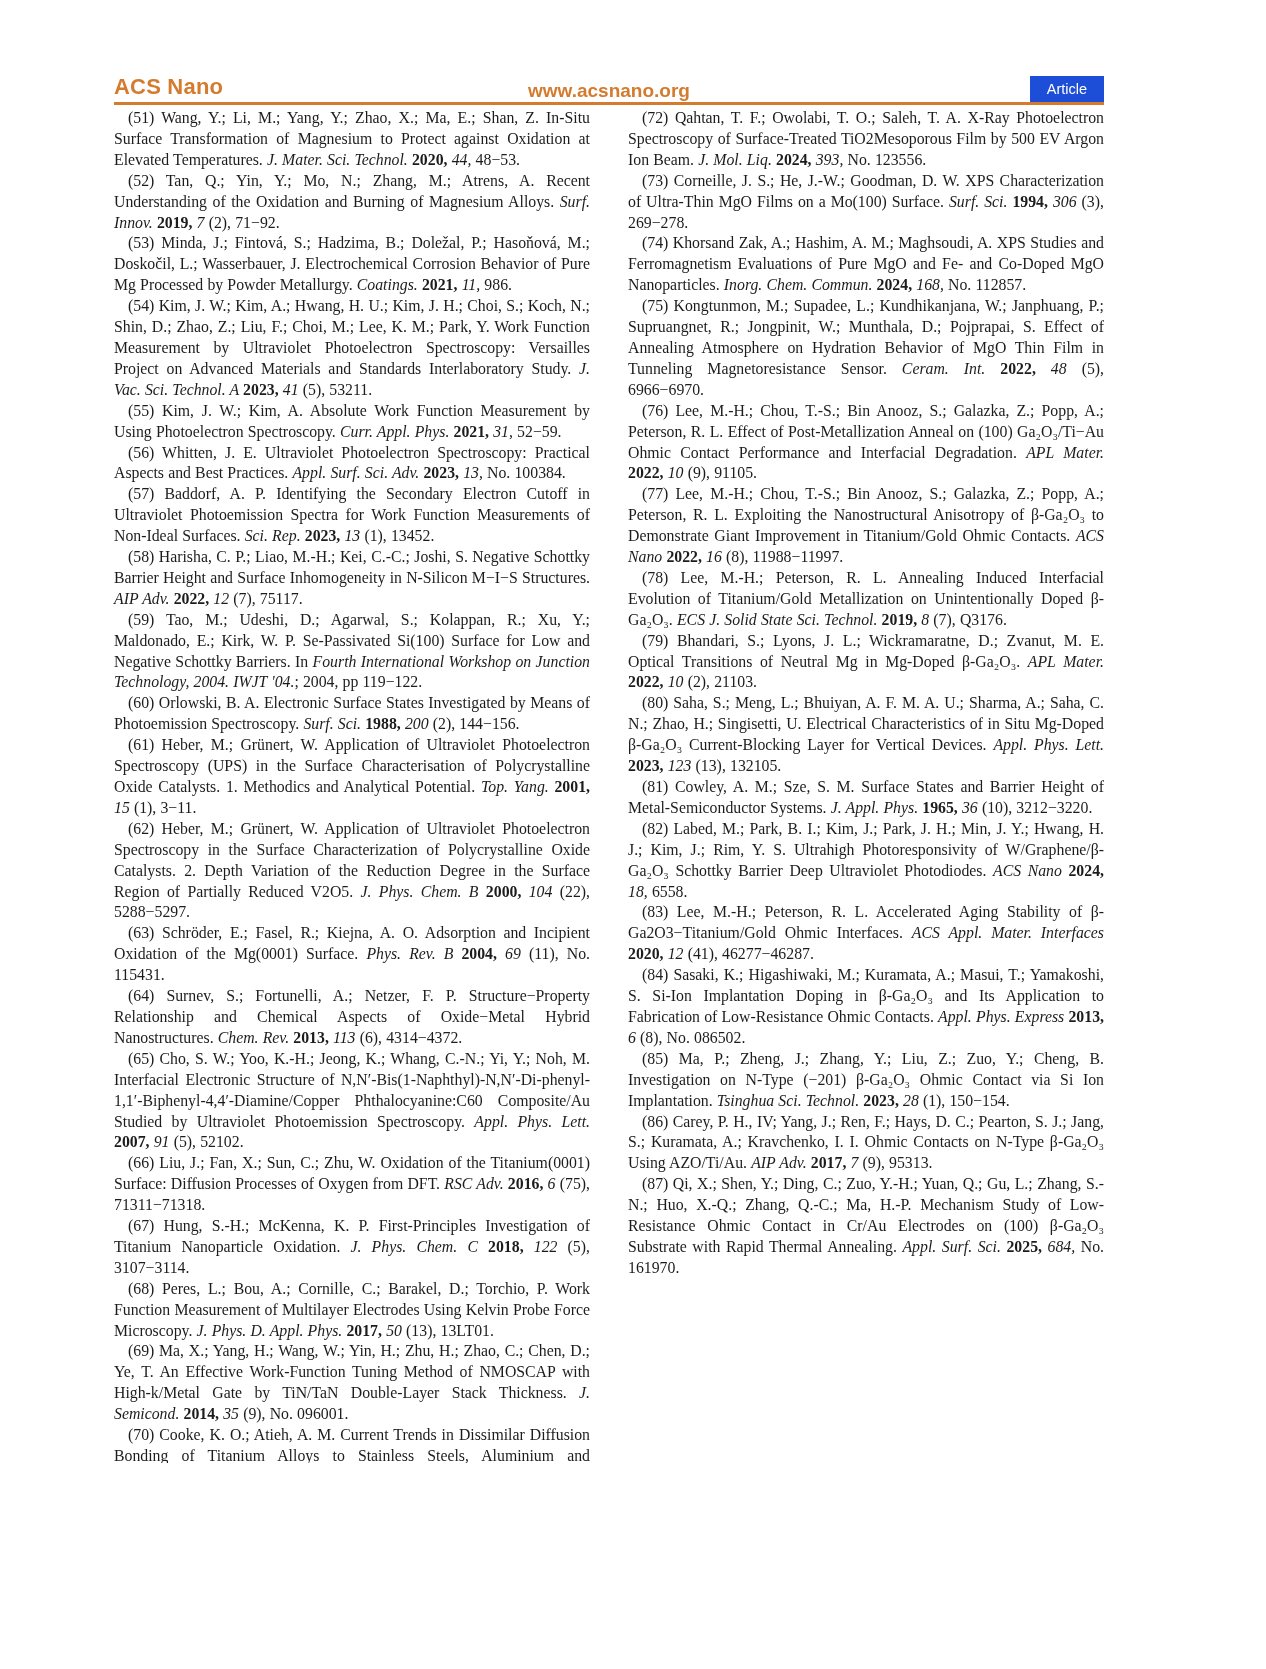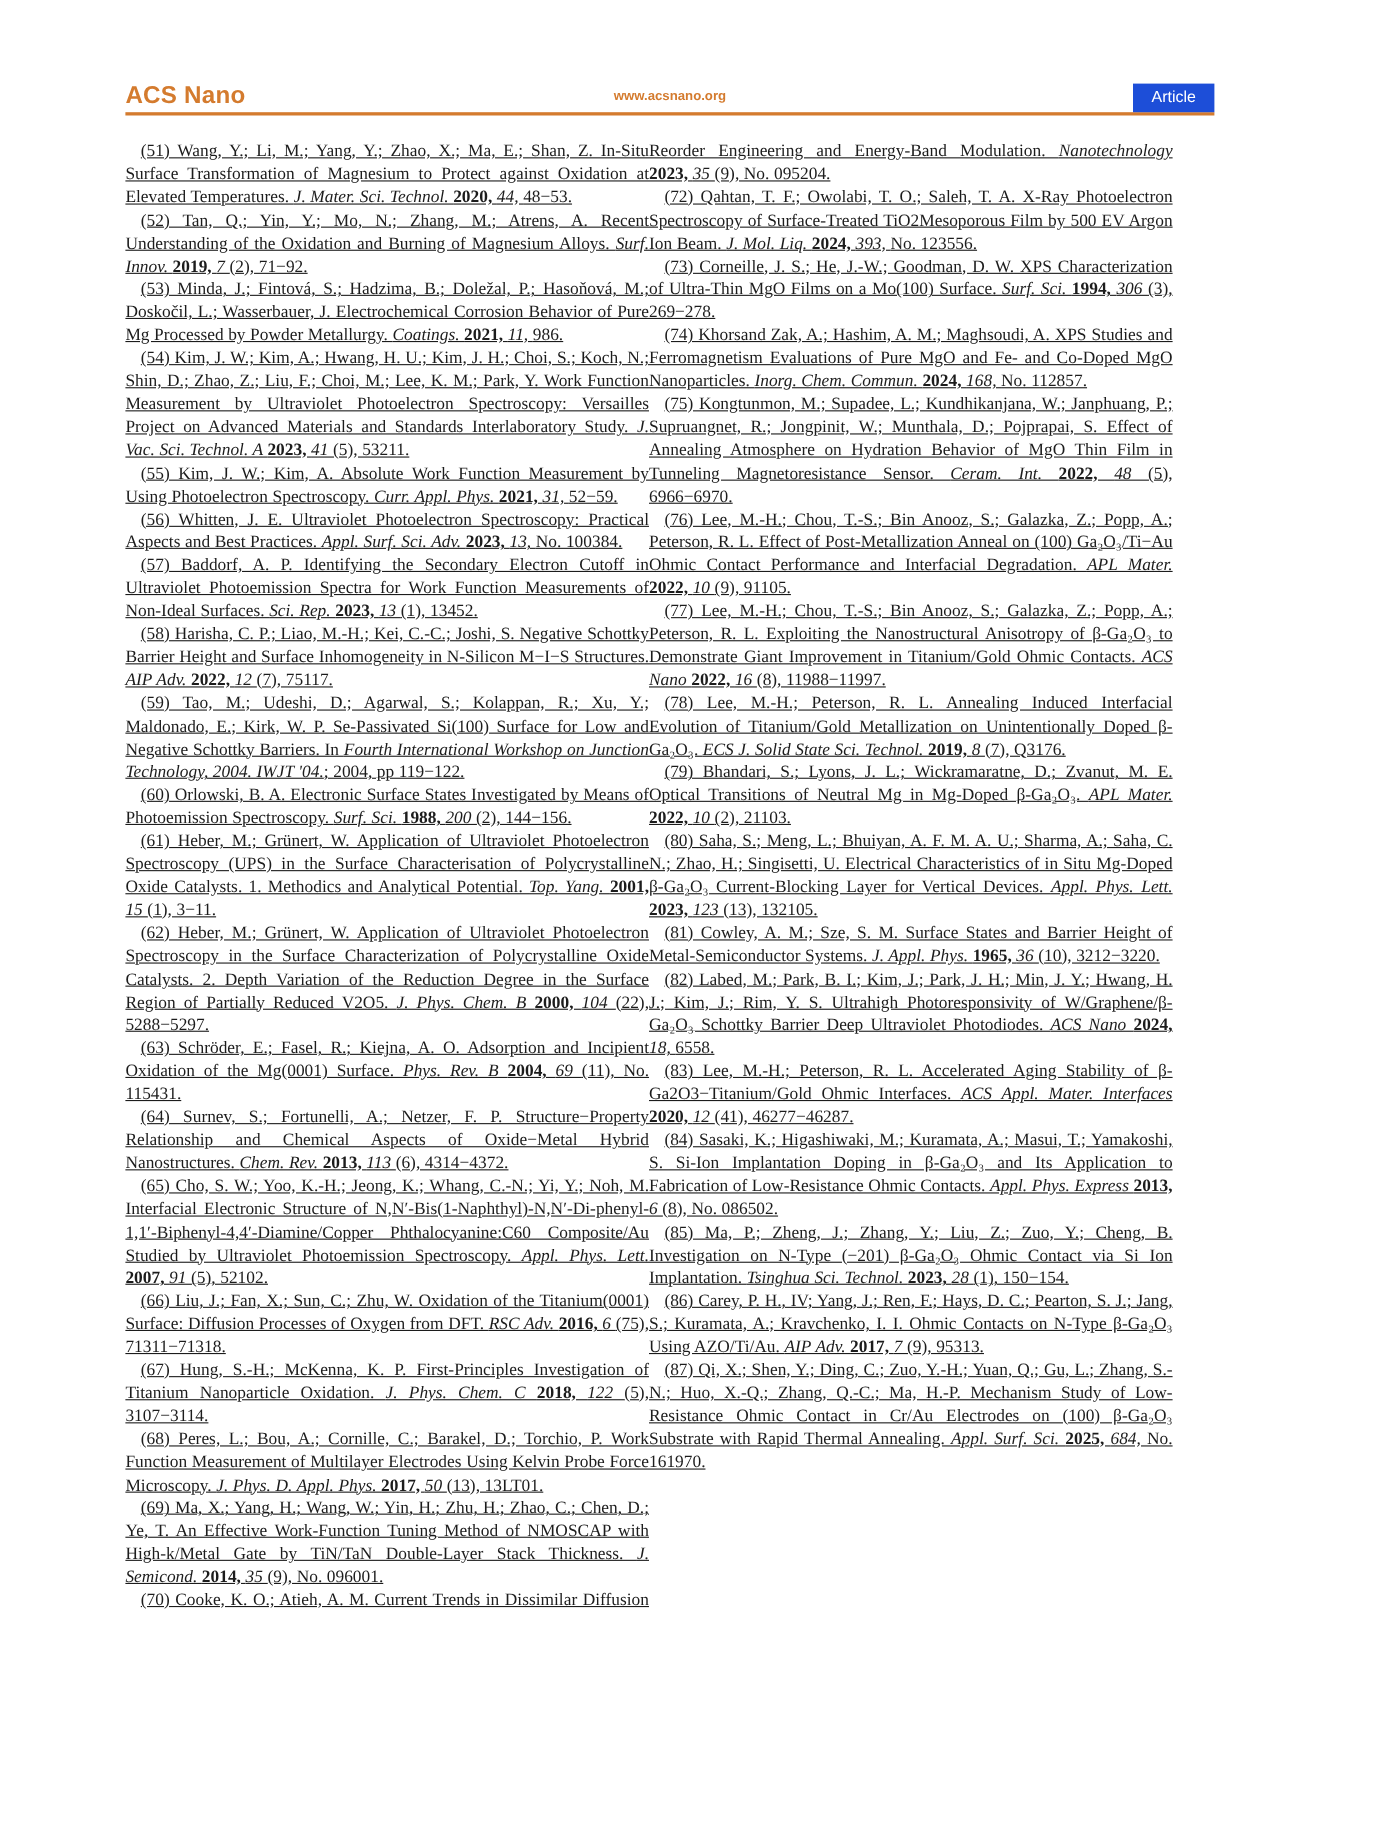--- a/index.html
+++ b/index.html
@@ -10,37 +10,37 @@
     margin-left:14px;
   }
   
   .hdr-brand {
     position:absolute; left:100px; top:74px; font-size:22px; font-weight:bold;
     color:#d47b2e; font-family:"Liberation Sans","DejaVu Sans",sans-serif;
     letter-spacing:0.2px;
   }
   .hdr-site {
     position:absolute; left:100px; top:80px; width:990px; text-align:center;
-    font-size:12px; font-weight:bold; color:#d47b2e;
+    font-size:19px; font-weight:bold; color:#d47b2e;
     font-family:"Liberation Sans","DejaVu Sans",sans-serif;
   }
   .hdr-rule {
     position:absolute; left:100px; top:102px; width:990px; height:3px;
     background:#d47b2e;
   }
   .hdr-badge {
     position:absolute; left:1016px; top:76px; width:74px; height:26px;
     background:#1d4ed8; color:#ffffff; font-size:14.5px;
     font-family:"Liberation Sans","DejaVu Sans",sans-serif;
     display:flex; align-items:center; justify-content:center;
   }
   
   .cols {
-    position:absolute; left:100px; top:128px; width:990px;
-    display:flex; text-decoration:underline;
+    position:absolute; left:100px; top:108px; width:990px;
+    display:flex; gap:38px;
   }
   .col { width:476px; }
   .ref {
     margin:0; font-size:15.8px; line-height:20.9px; text-align:justify;
     text-indent:14px; word-spacing:0.2px;
   }
   .ref.cont { text-indent:0; }
   .it { font-style:italic; }
   .bd { font-weight:bold; }
   
@@ -83,21 +83,20 @@
         <p class="ref"><span>(63) Schröder, E.; Fasel, R.; Kiejna, A. O. Adsorption and Incipient Oxidation of the Mg(0001) Surface. </span><span class="it">Phys. Rev. B </span><span class="bd">2004, </span><span class="it">69 </span><span>(11), No. 115431.</span></p>
         <p class="ref"><span>(64) Surnev, S.; Fortunelli, A.; Netzer, F. P. Structure−Property Relationship and Chemical Aspects of Oxide−Metal Hybrid Nanostructures. </span><span class="it">Chem. Rev. </span><span class="bd">2013, </span><span class="it">113 </span><span>(6), 4314−4372.</span></p>
         <p class="ref"><span>(65) Cho, S. W.; Yoo, K.-H.; Jeong, K.; Whang, C.-N.; Yi, Y.; Noh, M. Interfacial Electronic Structure of N,N′-Bis(1-Naphthyl)-N,N′-Di-phenyl-1,1′-Biphenyl-4,4′-Diamine/Copper Phthalocyanine:C60 Composite/Au Studied by Ultraviolet Photoemission Spectroscopy. </span><span class="it">Appl. Phys. Lett. </span><span class="bd">2007, </span><span class="it">91 </span><span>(5), 52102.</span></p>
         <p class="ref"><span>(66) Liu, J.; Fan, X.; Sun, C.; Zhu, W. Oxidation of the Titanium(0001) Surface: Diffusion Processes of Oxygen from DFT. </span><span class="it">RSC Adv. </span><span class="bd">2016, </span><span class="it">6 </span><span>(75), 71311−71318.</span></p>
         <p class="ref"><span>(67) Hung, S.-H.; McKenna, K. P. First-Principles Investigation of Titanium Nanoparticle Oxidation. </span><span class="it">J. Phys. Chem. C </span><span class="bd">2018, </span><span class="it">122 </span><span>(5), 3107−3114.</span></p>
         <p class="ref"><span>(68) Peres, L.; Bou, A.; Cornille, C.; Barakel, D.; Torchio, P. Work Function Measurement of Multilayer Electrodes Using Kelvin Probe Force Microscopy. </span><span class="it">J. Phys. D. Appl. Phys. </span><span class="bd">2017, </span><span class="it">50 </span><span>(13), 13LT01.</span></p>
         <p class="ref"><span>(69) Ma, X.; Yang, H.; Wang, W.; Yin, H.; Zhu, H.; Zhao, C.; Chen, D.; Ye, T. An Effective Work-Function Tuning Method of NMOSCAP with High-k/Metal Gate by TiN/TaN Double-Layer Stack Thickness. </span><span class="it">J. Semicond. </span><span class="bd">2014, </span><span class="it">35 </span><span>(9), No. 096001.</span></p>
         <p class="ref"><span>(70) Cooke, K. O.; Atieh, A. M. Current Trends in Dissimilar Diffusion Bonding of Titanium Alloys to Stainless Steels, Aluminium and Magnesium. </span><span class="it">J. Manuf. Mater. Process. </span><span class="bd">2020, </span><span class="it">4, </span><span>39.</span></p>
       </div>
     <div class="col">
-        <p class="ref cont"><span>Reorder Engineering and Energy-Band Modulation. </span><span class="it">Nanotechnology </span><span class="bd">2023, </span><span class="it">35 </span><span>(9), No. 095204.</span></p>
         <p class="ref"><span>(72) Qahtan, T. F.; Owolabi, T. O.; Saleh, T. A. X-Ray Photoelectron Spectroscopy of Surface-Treated TiO2Mesoporous Film by 500 EV Argon Ion Beam. </span><span class="it">J. Mol. Liq. </span><span class="bd">2024, </span><span class="it">393, </span><span>No. 123556.</span></p>
         <p class="ref"><span>(73) Corneille, J. S.; He, J.-W.; Goodman, D. W. XPS Characterization of Ultra-Thin MgO Films on a Mo(100) Surface. </span><span class="it">Surf. Sci. </span><span class="bd">1994, </span><span class="it">306 </span><span>(3), 269−278.</span></p>
         <p class="ref"><span>(74) Khorsand Zak, A.; Hashim, A. M.; Maghsoudi, A. XPS Studies and Ferromagnetism Evaluations of Pure MgO and Fe- and Co-Doped MgO Nanoparticles. </span><span class="it">Inorg. Chem. Commun. </span><span class="bd">2024, </span><span class="it">168, </span><span>No. 112857.</span></p>
         <p class="ref"><span>(75) Kongtunmon, M.; Supadee, L.; Kundhikanjana, W.; Janphuang, P.; Supruangnet, R.; Jongpinit, W.; Munthala, D.; Pojprapai, S. Effect of Annealing Atmosphere on Hydration Behavior of MgO Thin Film in Tunneling Magnetoresistance Sensor. </span><span class="it">Ceram. Int. </span><span class="bd">2022, </span><span class="it">48 </span><span>(5), 6966−6970.</span></p>
         <p class="ref"><span>(76) Lee, M.-H.; Chou, T.-S.; Bin Anooz, S.; Galazka, Z.; Popp, A.; Peterson, R. L. Effect of Post-Metallization Anneal on (100) Ga₂O₃/Ti−Au Ohmic Contact Performance and Interfacial Degradation. </span><span class="it">APL Mater. </span><span class="bd">2022, </span><span class="it">10 </span><span>(9), 91105.</span></p>
         <p class="ref"><span>(77) Lee, M.-H.; Chou, T.-S.; Bin Anooz, S.; Galazka, Z.; Popp, A.; Peterson, R. L. Exploiting the Nanostructural Anisotropy of β-Ga₂O₃ to Demonstrate Giant Improvement in Titanium/Gold Ohmic Contacts. </span><span class="it">ACS Nano </span><span class="bd">2022, </span><span class="it">16 </span><span>(8), 11988−11997.</span></p>
         <p class="ref"><span>(78) Lee, M.-H.; Peterson, R. L. Annealing Induced Interfacial Evolution of Titanium/Gold Metallization on Unintentionally Doped β-Ga₂O₃. </span><span class="it">ECS J. Solid State Sci. Technol. </span><span class="bd">2019, </span><span class="it">8 </span><span>(7), Q3176.</span></p>
         <p class="ref"><span>(79) Bhandari, S.; Lyons, J. L.; Wickramaratne, D.; Zvanut, M. E. Optical Transitions of Neutral Mg in Mg-Doped β-Ga₂O₃. </span><span class="it">APL Mater. </span><span class="bd">2022, </span><span class="it">10 </span><span>(2), 21103.</span></p>
         <p class="ref"><span>(80) Saha, S.; Meng, L.; Bhuiyan, A. F. M. A. U.; Sharma, A.; Saha, C. N.; Zhao, H.; Singisetti, U. Electrical Characteristics of in Situ Mg-Doped β-Ga₂O₃ Current-Blocking Layer for Vertical Devices. </span><span class="it">Appl. Phys. Lett. </span><span class="bd">2023, </span><span class="it">123 </span><span>(13), 132105.</span></p>
         <p class="ref"><span>(81) Cowley, A. M.; Sze, S. M. Surface States and Barrier Height of Metal-Semiconductor Systems. </span><span class="it">J. Appl. Phys. </span><span class="bd">1965, </span><span class="it">36 </span><span>(10), 3212−3220.</span></p>

